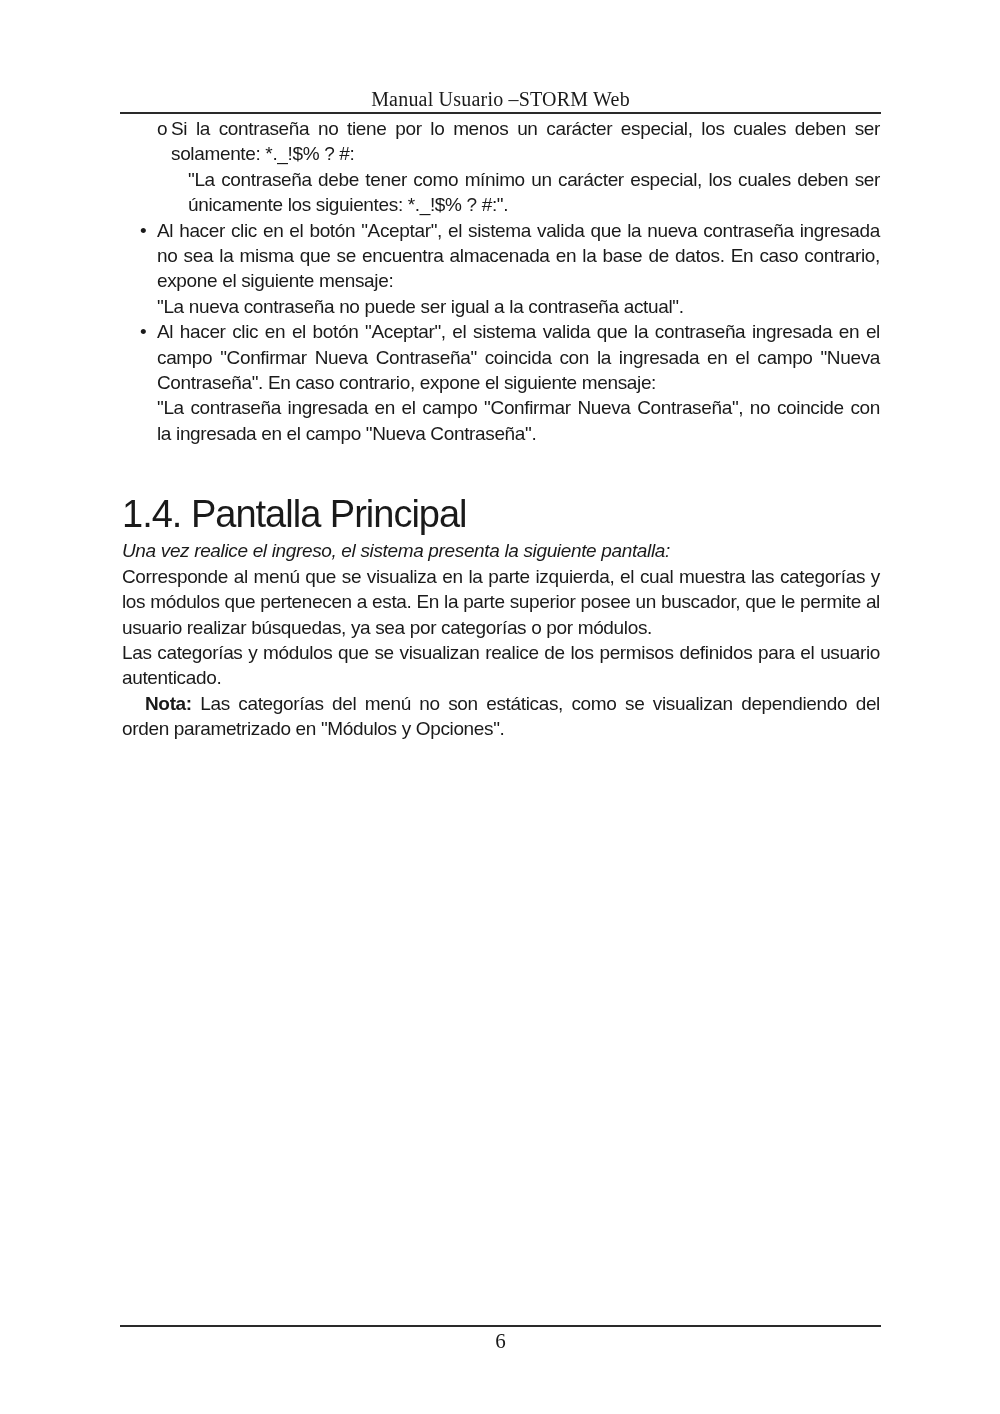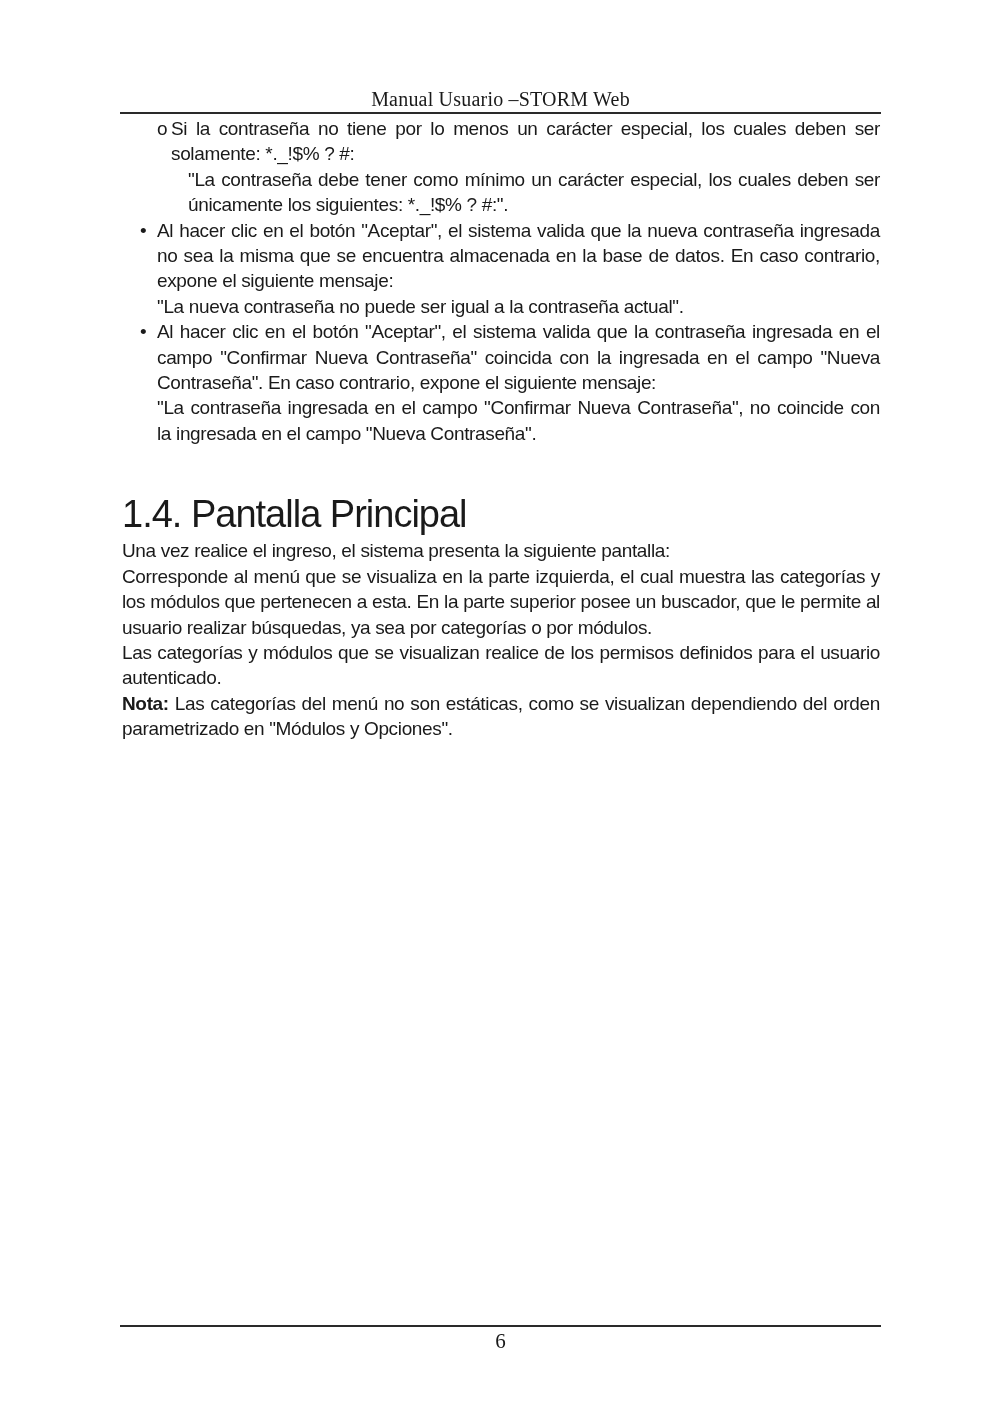--- a/index.html
+++ b/index.html
@@ -56,31 +56,31 @@
   .mt-b2 { margin-top: 13px; }
   .mt-q3 { margin-top: 11px; }
   .heading {
     margin-top: 44px !important;
     font-size: 38px;
     line-height: 48px;
     font-weight: normal;
     letter-spacing: -1px;
     text-align: left;
   }
-  .mt-intro { margin-top: 20px; }
+  .mt-intro { margin-top: 20px; font-style: italic; }
   .subhead {
     margin-top: 12px !important;
     font-weight: bold;
     text-decoration: underline;
     text-align: left;
   }
   .mt-p1 { margin-top: 15px; }
   .mt-p2 { margin-top: 9px; }
   .mt-nota { margin-top: 13px; }
-  .bold { font-weight: bold; }
+  .bold { font-weight: bold; margin-left: 23px; }
   
   .footer {
     position: absolute;
     left: 120px;
     width: 761px;
     top: 1325px;
     border-top: 2px solid #2a2a2a;
   }
   .page-number {
     padding-top: 2px;

